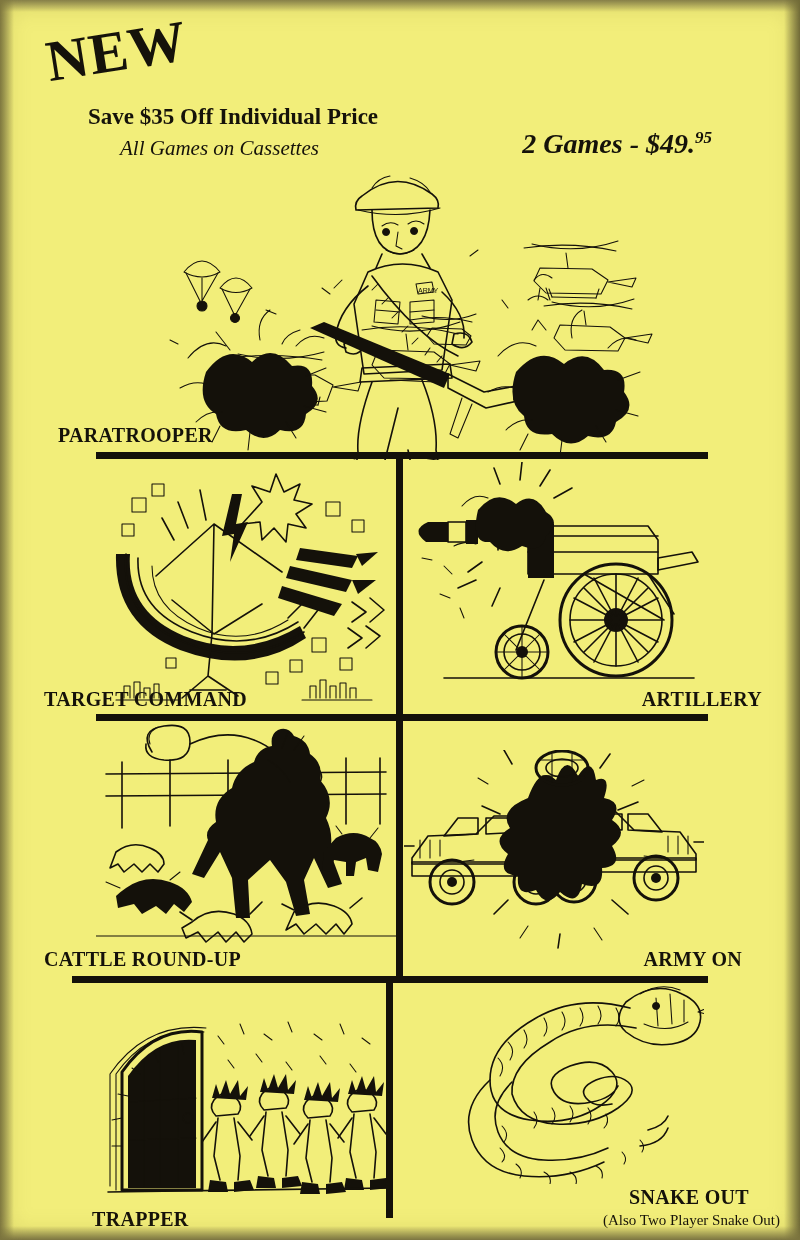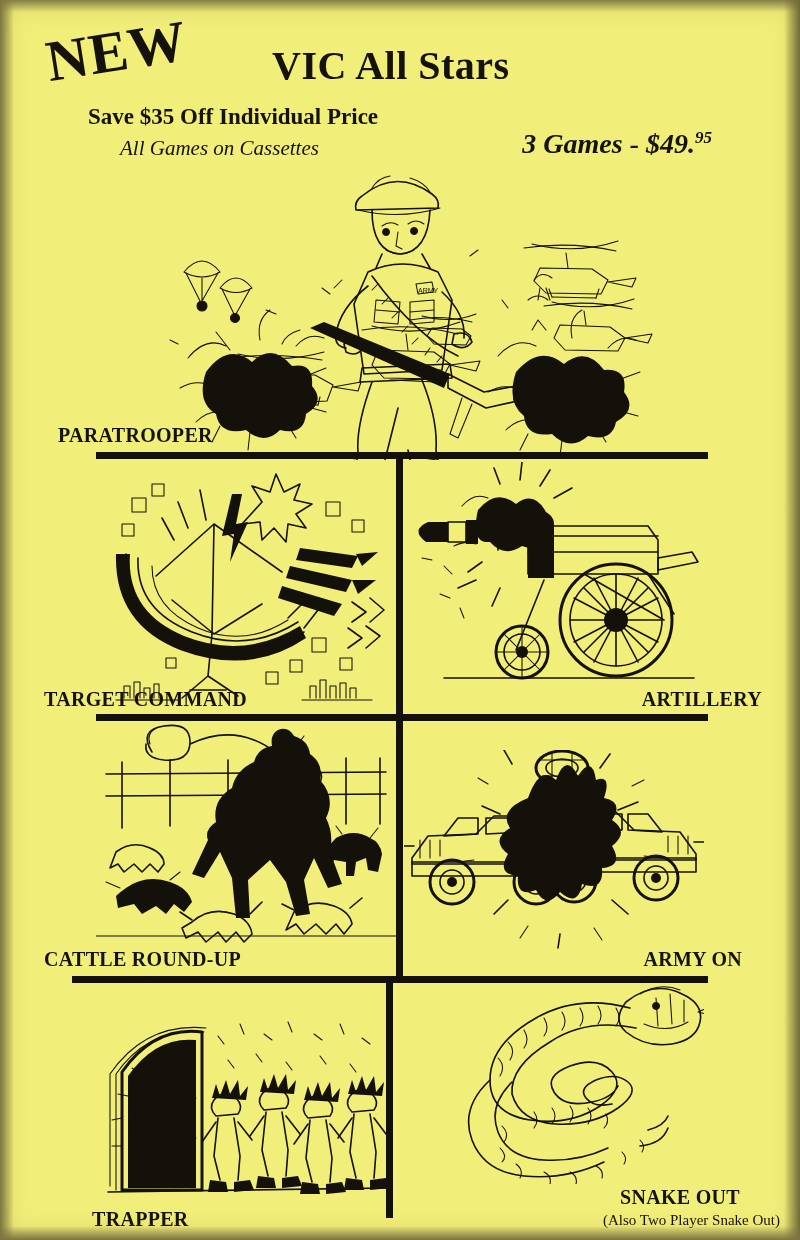--- a/index.html
+++ b/index.html
@@ -122,21 +122,21 @@
     font-size: 15px;
     z-index: 12;
     white-space: nowrap;
   }
   .cap-para    { left: 58px;  top: 424px; }
   .cap-target  { left: 44px;  top: 688px; }
   .cap-artil   { right: 38px; top: 688px; }
   .cap-cattle  { left: 44px;  top: 948px; }
   .cap-headon  { right: 58px; top: 948px; }
   .cap-trapper { left: 72px;  top: 1208px; margin-left: 20px; }
-  .cap-snake   { right: 60px; top: 1186px; text-align: right; }
+  .cap-snake   { right: 51px; top: 1186px; text-align: right; }
   .cap-snake-sub { right: 20px; top: 1212px; }
 
   
   .art {
     position: absolute;
     z-index: 5;
   }
   .art svg { display: block; }
   .ink { fill: #14110a; }
   .lin { fill: none; stroke: #14110a; stroke-width: 1.6; stroke-linecap: round; stroke-linejoin: round; }
@@ -147,25 +147,24 @@
 <body>
 
 <div id="page">
 
   <div class="edge-top"></div>
   <div class="edge-left"></div>
   <div class="edge-right"></div>
   <div class="edge-bottom"></div>
 
   <div class="hdr-new">NEW</div>
-  <div class="hdr-title">VIC All Stars</div>
   <div class="hdr-save">Save $35 Off Individual Price</div>
   <div class="hdr-cass">All Games on Cassettes</div>
   <div class="hdr-price">
-    <span>3 Games - $49.</span><span class="cents">95</span>
+    <span>2 Games - $49.</span><span class="cents">95</span>
   </div>
 
   <div class="art" style="left:110px; top:160px;">
     <svg width="600" height="300" viewBox="0 0 600 300">
 
       <g class="lin-thin">
         <ellipse cx="120" cy="220" rx="0" ry="0"></ellipse>
 
         <path d="M150 215 l55 0 18 10 -6 16 -58 3 -14 -12z"></path>
         <path d="M160 200 l6 14"></path>

